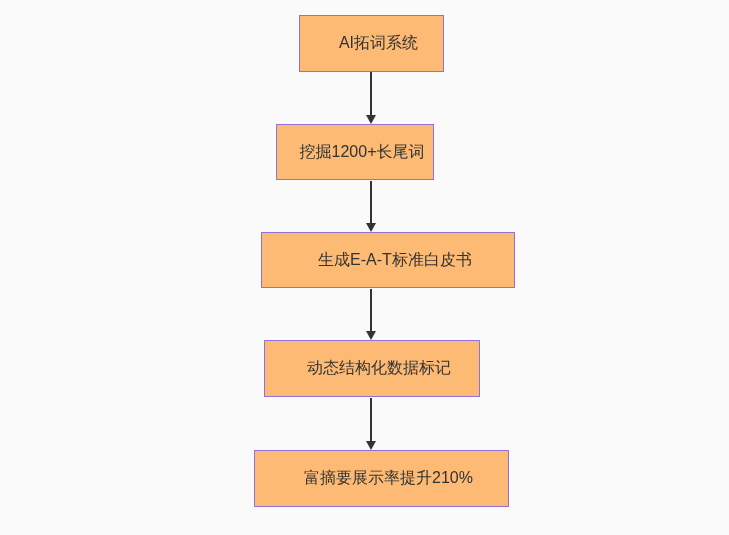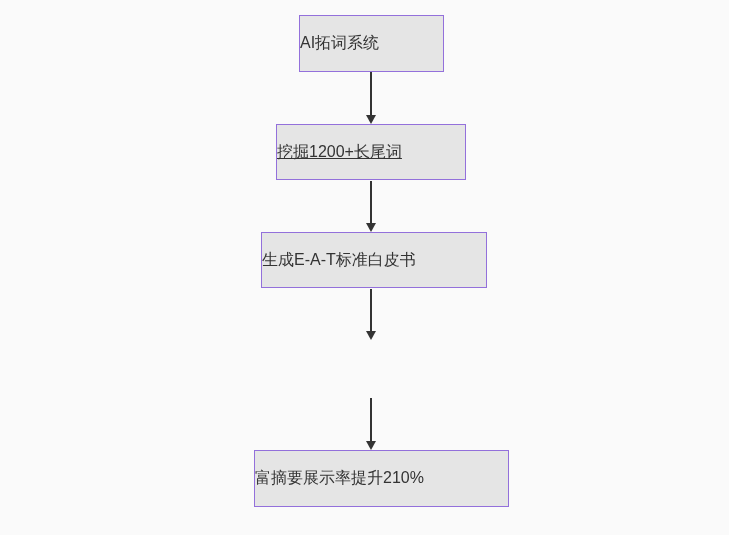--- a/index.html
+++ b/index.html
@@ -15,29 +15,30 @@
   }
   .canvas {
     position: relative;
     width: 729px;
     height: 535px;
     background: #fafafa;
   }
   .node {
     position: absolute;
     box-sizing: border-box;
-    background: #e5e5e5;
+    background: #fdba74;
     border: 1px solid #9370DB;
     display: flex;
     align-items: center;
-    justify-content: flex-start;
+    justify-content: center;
     font-size: 16px;
     color: #333333;
     text-align: center;
     white-space: nowrap;
+    padding-left: 14px;
   }
   .edge {
     position: absolute;
     left: 365px;
     width: 12px;
     display: flex;
     flex-direction: column;
     align-items: center;
   }
   .edge-line {
@@ -47,22 +48,22 @@
   }
   .edge-head {
     width: 0;
     height: 0;
     border-left: 5px solid transparent;
     border-right: 5px solid transparent;
     border-top: 9px solid #333333;
   }
   
   .n1 { left: 299px; top: 15px;  width: 145px; height: 57px; }
-  .n2 { left: 276px; top: 124px; width: 190px; height: 56px; text-decoration: underline; }
-  .n3 { left: 261px; top: 232px; width: 226px; height: 56px; }
+  .n2 { left: 276px; top: 124px; width: 158px; height: 56px; }
+  .n3 { left: 261px; top: 232px; width: 254px; height: 56px; }
   .n4 { left: 264px; top: 340px; width: 216px; height: 57px; }
   .n5 { left: 254px; top: 450px; width: 255px; height: 57px; }
   
   .e1 { top: 72px;  height: 52px; }
   .e2 { top: 181px; height: 51px; }
   .e3 { top: 289px; height: 51px; }
   .e4 { top: 398px; height: 52px; }
 </style>
 </head>
 <body>
@@ -89,20 +90,23 @@
 
   <div class="node n3">
     <span>生成E-A-T标准白皮书</span>
   </div>
 
   <div class="edge e3">
     <div class="edge-line"></div>
     <div class="edge-head"></div>
   </div>
 
+  <div class="node n4">
+    <span>动态结构化数据标记</span>
+  </div>
 
   <div class="edge e4">
     <div class="edge-line"></div>
     <div class="edge-head"></div>
   </div>
 
   <div class="node n5">
     <span>富摘要展示率提升210%</span>
   </div>
 

